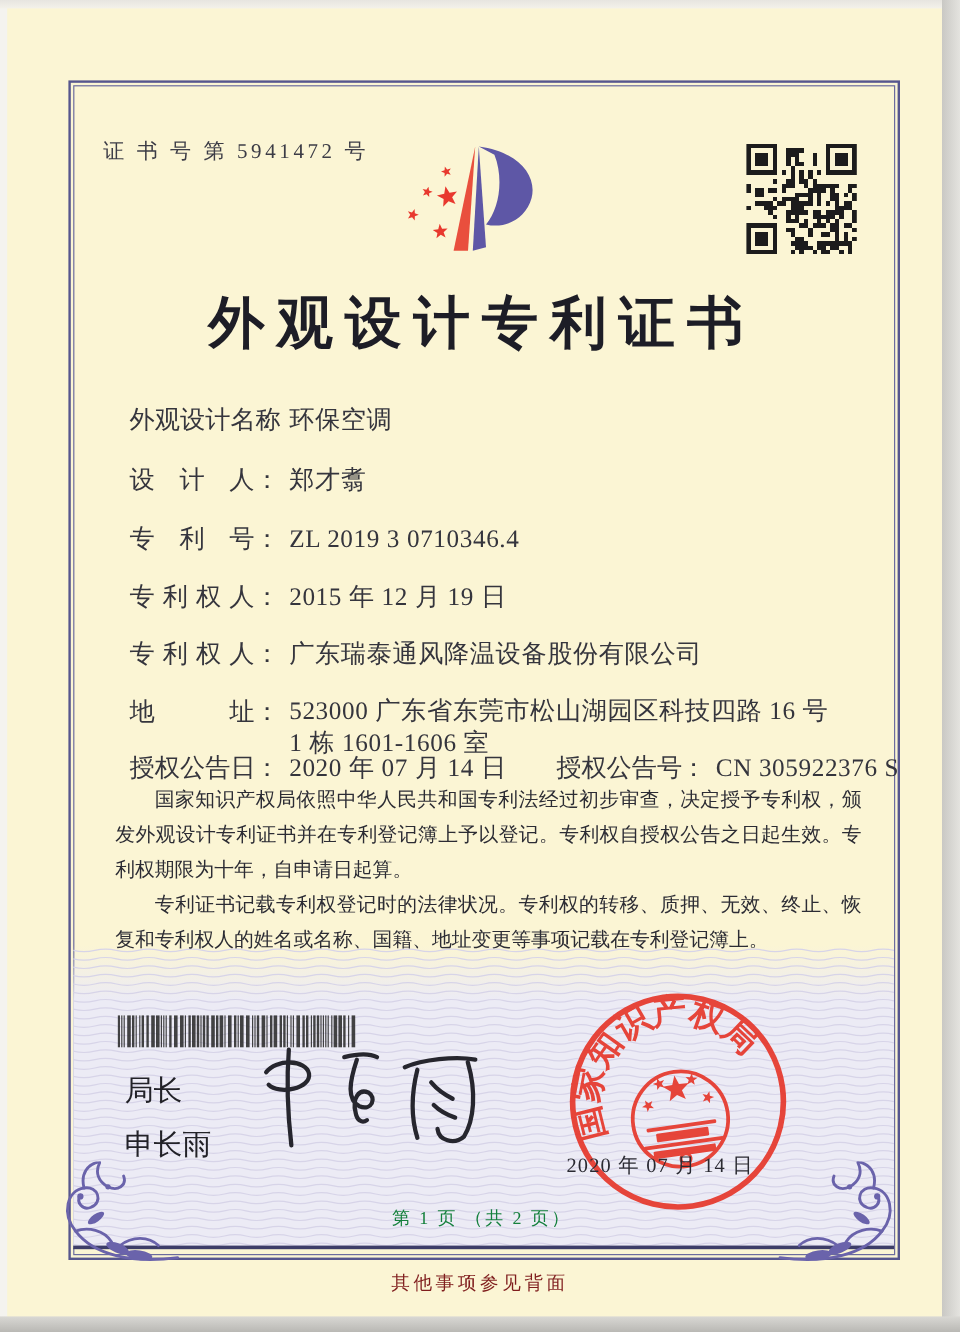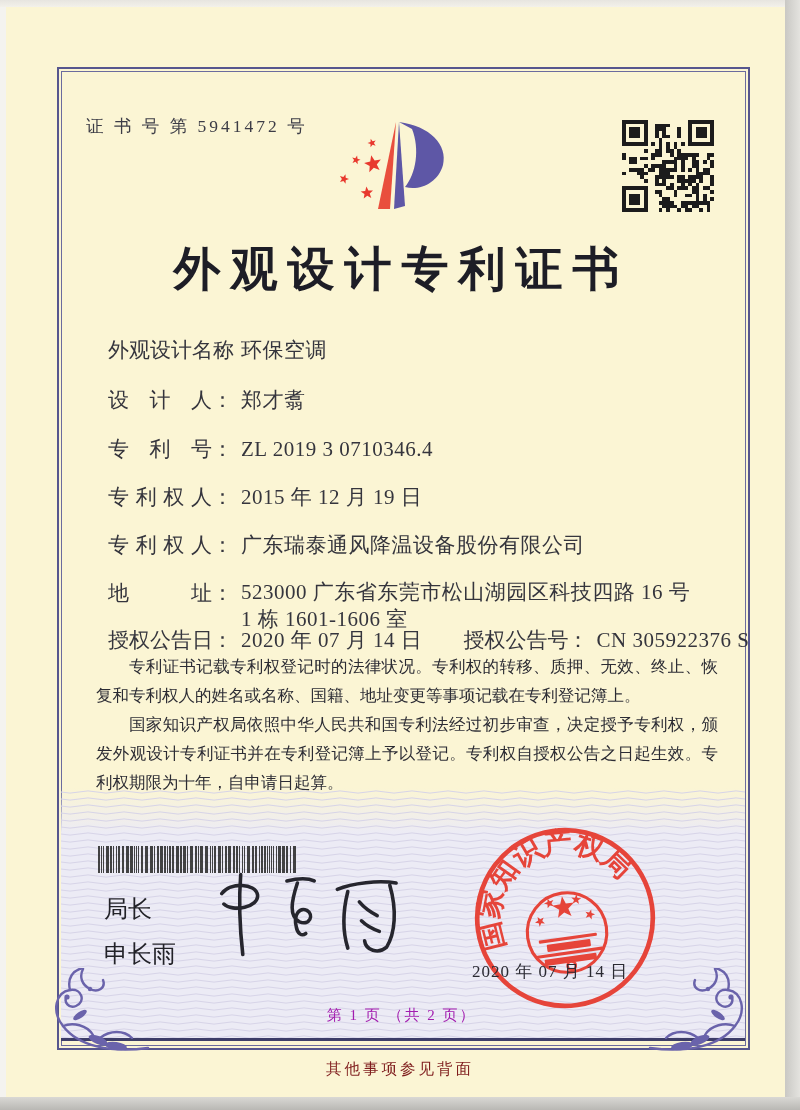--- a/index.html
+++ b/index.html
@@ -50,21 +50,21 @@
 
   .director{position:absolute;left:104px;top:893px;z-index:10;
     font-family:"Liberation Sans","DejaVu Sans",sans-serif;font-size:24px;color:#222228;}
   .director .name{margin-top:13px;}
   .signature{position:absolute;left:205px;top:866px;z-index:11;}
 
   .seal{position:absolute;left:473px;top:826px;z-index:12;transform:rotate(-8deg);opacity:.92;}
   .seal-date{position:absolute;left:472px;top:960px;width:200px;font-size:17px;letter-spacing:1px;color:#2a2a32;z-index:13;}
 
   .page-indicator{position:absolute;left:57px;top:1006px;width:689px;text-align:center;
-    font-size:15px;color:#a21caf;z-index:10;letter-spacing:2px;}
+    font-size:15px;color:#15803d;z-index:10;letter-spacing:2px;}
   .back-note{position:absolute;left:0;top:1059px;width:800px;text-align:center;
     font-size:15.5px;color:#7f1d1d;letter-spacing:3px;z-index:10;}
 </style>
 </head>
 <body>
 
 <div class="page">
 
   <div class="guilloche">
     <svg id="waves" width="684" height="252">
@@ -379,22 +379,22 @@
   </div>
   <div class="row" style="top:579px">
     <span class="flabel">地址</span><span class="colon">：</span><span class="fvalue wrap">523000 广东省东莞市松山湖园区科技四路 16 号 1 栋 1601-1606 室</span>
   </div>
   <div class="row" style="top:626px">
     <span class="flabel">授权公告日</span><span class="colon">：</span><span class="fvalue">2020 年 07 月 14 日</span>
     <span class="flabel second-pair">授权公告号</span><span class="colon">：</span><span class="fvalue">CN 305922376 S</span>
   </div>
 
   <div class="legal">
+    <p>国家知识产权局依照中华人民共和国专利法经过初步审查，决定授予专利权，颁发外观设计专利证书并在专利登记簿上予以登记。专利权自授权公告之日起生效。专利权期限为十年，自申请日起算。</p>
     <p>专利证书记载专利权登记时的法律状况。专利权的转移、质押、无效、终止、恢复和专利权人的姓名或名称、国籍、地址变更等事项记载在专利登记簿上。</p>
-    <p>国家知识产权局依照中华人民共和国专利法经过初步审查，决定授予专利权，颁发外观设计专利证书并在专利登记簿上予以登记。专利权自授权公告之日起生效。专利权期限为十年，自申请日起算。</p>
   </div>
 
   <svg id="barcode" class="barcode" width="200" height="27">
       <rect x="0" y="0" width="2" height="27" fill="#2b2b2b"></rect>
       <rect x="3" y="0" width="1" height="27" fill="#2b2b2b"></rect>
       <rect x="5" y="0" width="1" height="27" fill="#2b2b2b"></rect>
       <rect x="8" y="0" width="3" height="27" fill="#2b2b2b"></rect>
       <rect x="12" y="0" width="2" height="27" fill="#2b2b2b"></rect>
       <rect x="15" y="0" width="1" height="27" fill="#2b2b2b"></rect>
       <rect x="18" y="0" width="1" height="27" fill="#2b2b2b"></rect>

